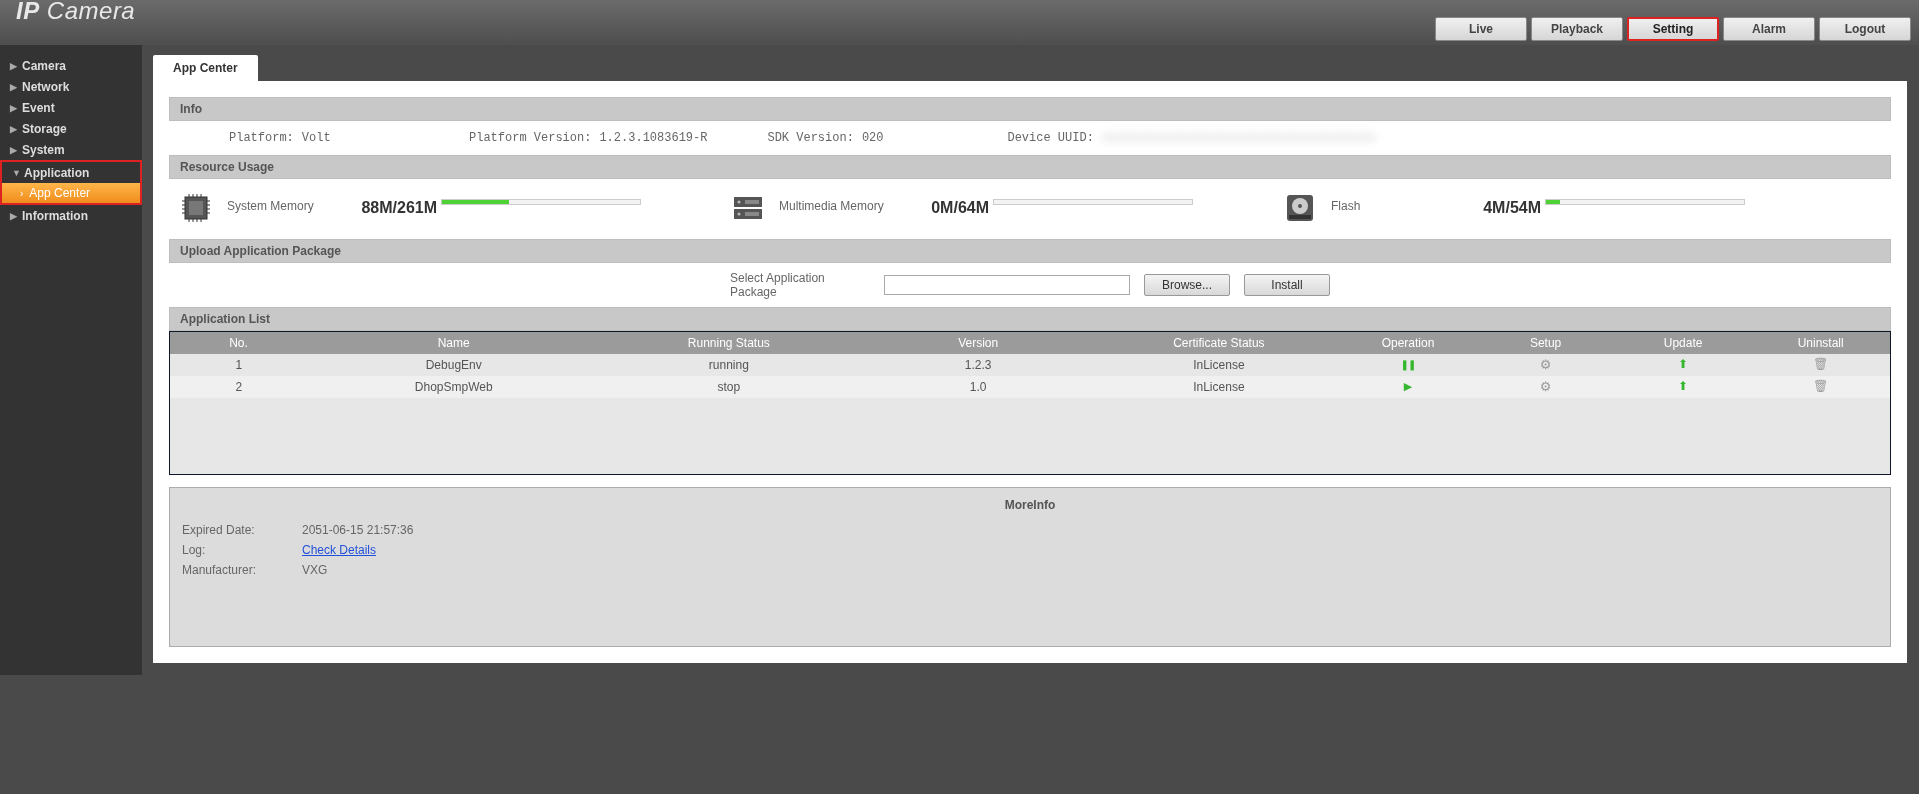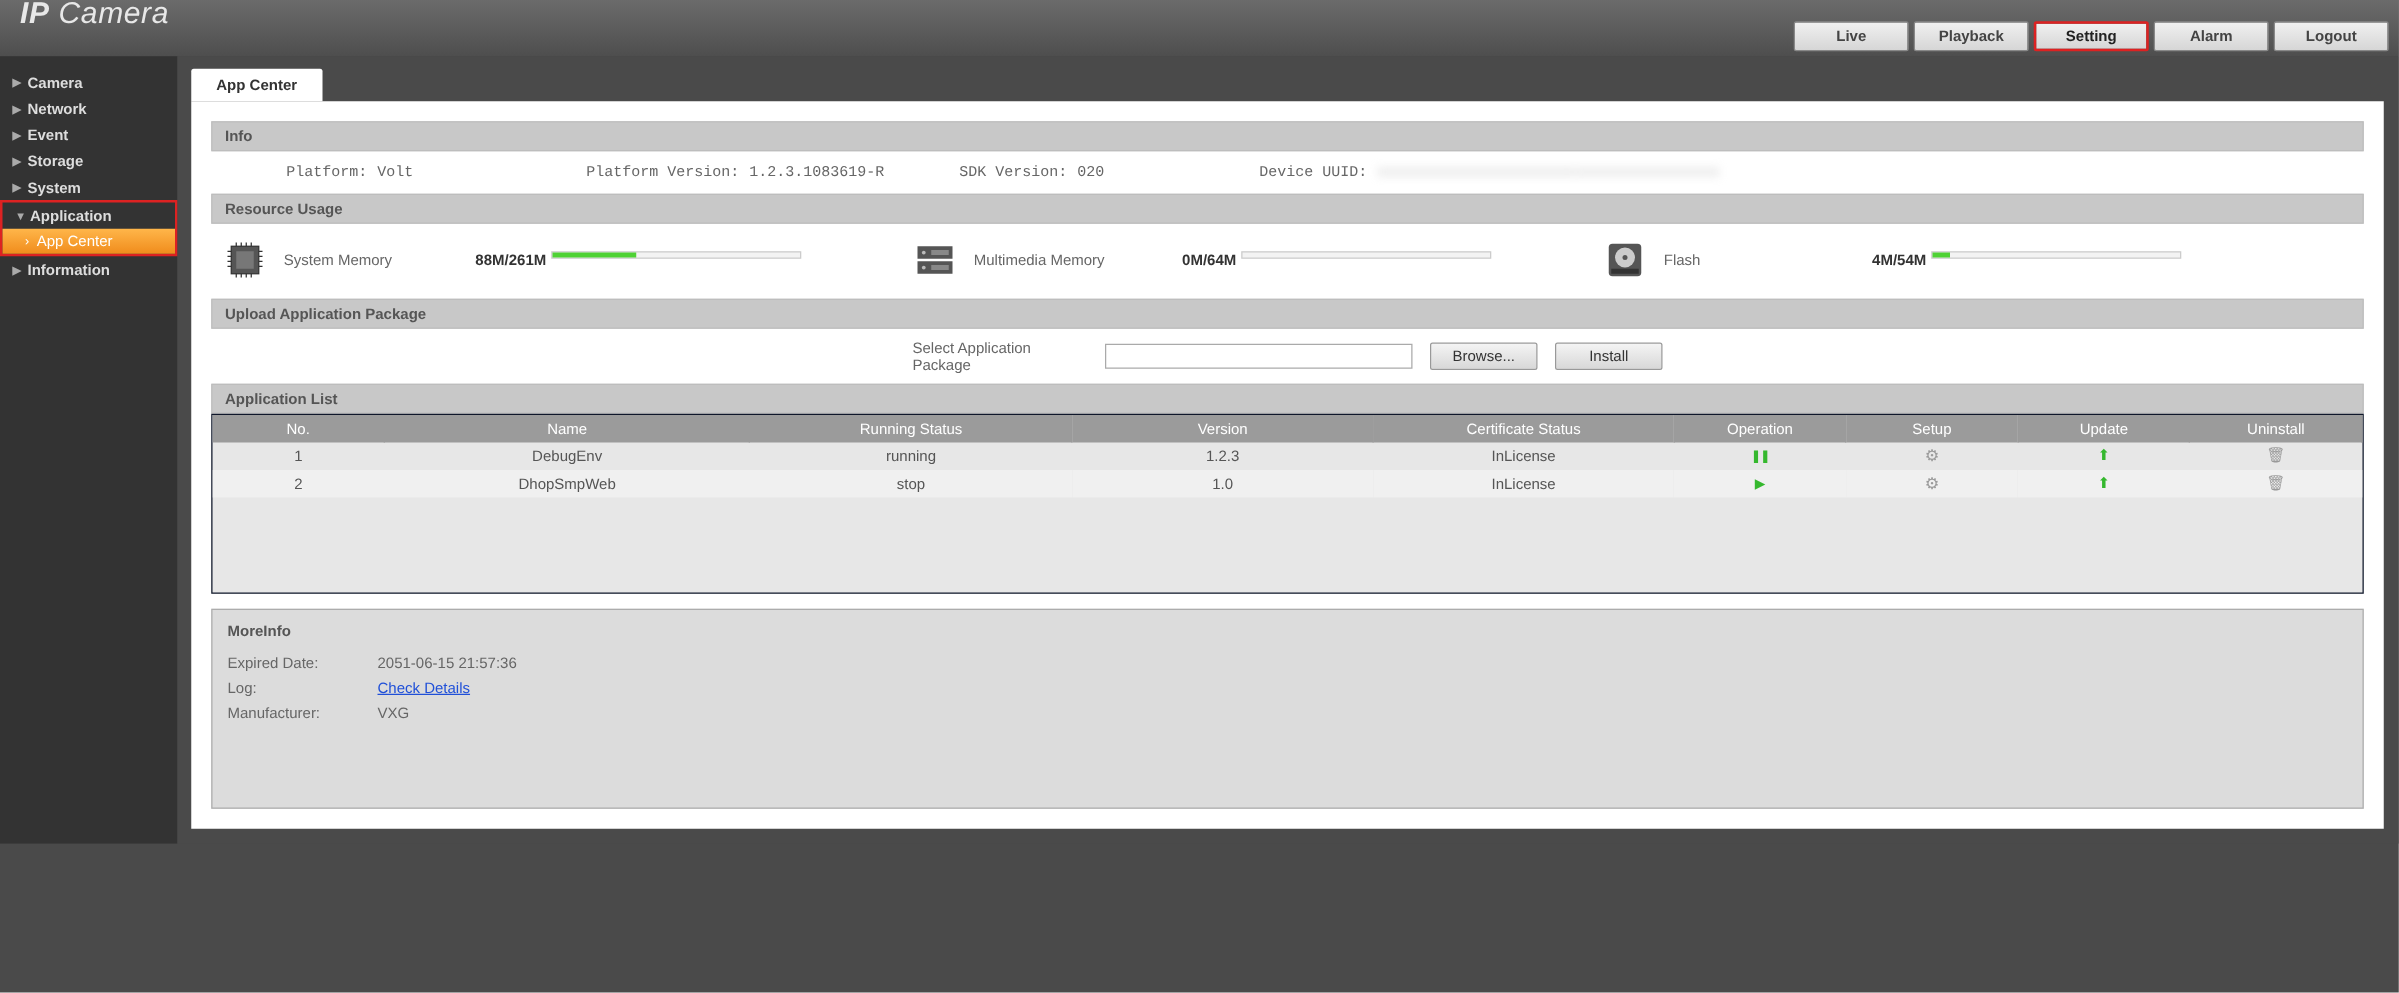--- a/index.html
+++ b/index.html
@@ -146,21 +146,21 @@
     align-items: center;
   }
   .res-block { display: flex; align-items: center; gap: 14px; }
   .res-icon {
     width: 34px; height: 34px;
     display: flex; align-items: center; justify-content: center;
   }
   .res-text { display: flex; flex-direction: row; gap: 4px; }
   .res-top { display: flex; gap: 40px; width: 210px; justify-content: space-between; }
   .res-label { color: #666; font-size: 12px; }
-  .res-val { color: #333; font-weight: bold; font-size: 12px; }
+  .res-val { color: #333; font-weight: bold; font-size: 16px; }
   .bar {
     width: 200px; height: 6px;
     background: #f3f3f3;
     border: 1px solid #ccc;
     position: relative;
   }
   .bar-fill {
     height: 100%;
     background: #4fd235;
   }
@@ -221,21 +221,21 @@
   .gear-icon::before  { content:"⚙"; color:#9a9a9a; font-size:13px; }
   .up-icon::before    { content:"⬆"; color:#35b82e; font-size:12px; }
   .trash-icon::before { content:"🗑"; color:#9a9a9a; font-size:12px; filter: grayscale(1); }
 
   .moreinfo {
     border: 1px solid #acacac;
     padding: 10px 12px 36px 12px;
     background: #dcdcdc;
     min-height: 160px;
   }
-  .moreinfo-title { font-weight: bold; color: #555; margin-bottom: 8px; }
+  .moreinfo-title { font-weight: bold; color: #555; margin-bottom: 8px; text-align: center; }
   .mi-row { display: flex; gap: 30px; padding: 3px 0; color: #666; }
   .mi-label { width: 90px; }
   .mi-link { color: #2050d8; text-decoration: underline; cursor: pointer; }
 </style>
 </head>
 <body>
 
 <div class="header">
   <div class="logo">
     <span class="bold">IP</span>

